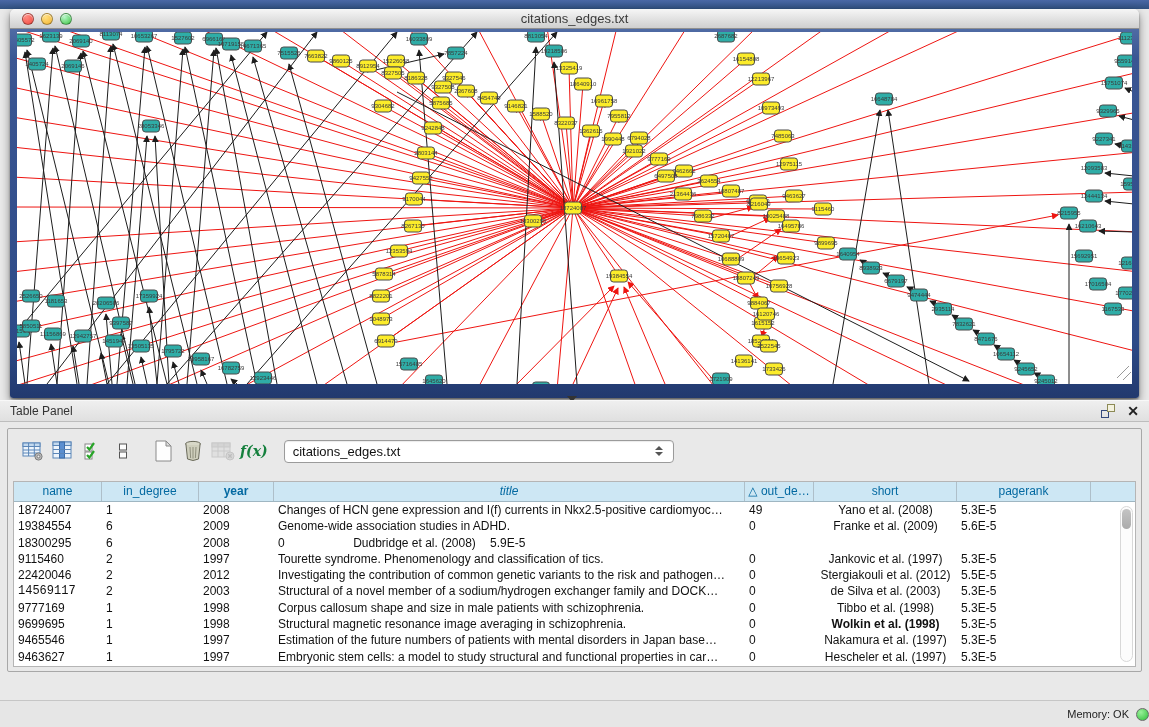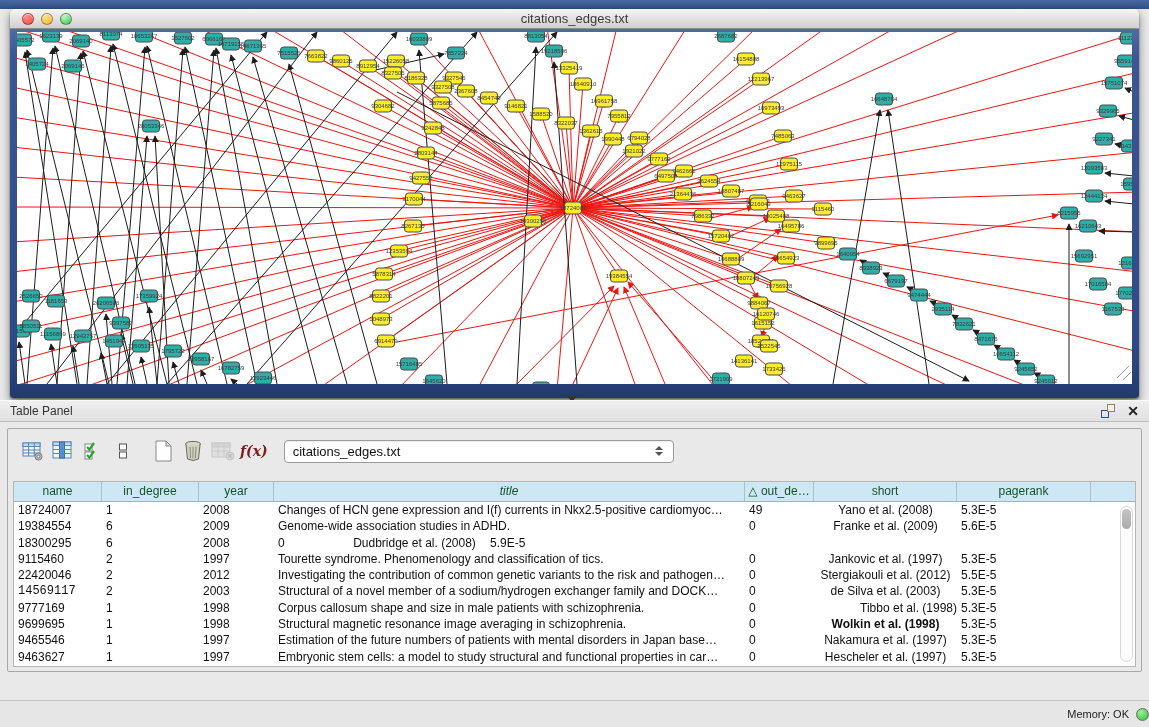--- a/index.html
+++ b/index.html
@@ -40,37 +40,37 @@
   .float-ico .sq1 { position:absolute; left:0; bottom:0; width:8px; height:8px; border:1px solid #34497d; }
   .float-ico .sq2 { position:absolute; right:0; top:0; width:8px; height:8px; border:1px solid #8c8a55; background:#f4f2df; }
   .close-ico { font-size:14px; font-weight:bold; color:#222; line-height:14px; cursor:default; }
 
   .panel-box { position:absolute; left:7px; top:28px; width:1135px; height:244px;
     background:#e9e9e9; border:1px solid #a8a8a8; border-radius:2px; }
   .toolbar { height:44px; display:flex; align-items:center; padding-left:10px; }
   .tb-btn { width:30px; height:28px; display:flex; align-items:center; justify-content:center; }
   .tb-btn svg { display:block; }
   .fx { font-family:"DejaVu Serif", serif; font-style:italic; font-weight:bold;
-    font-size:14px; color:#7f1d1d; margin:0 6px 0 2px; }
+    font-size:14px; color:#15803d; margin:0 6px 0 2px; }
   .combo { width:390px; height:23px; background:#fff; border:1px solid #9b9b9b;
     border-radius:4px; margin-left:10px; display:flex; align-items:center;
     padding:0 8px; font-size:13px; color:#111; position:relative;
     box-shadow:inset 0 1px 1px rgba(0,0,0,.08); }
   .combo .val { flex:1; }
   .combo .arrows { display:flex; flex-direction:column; gap:2px; margin-right:2px; }
   .combo .arrows i { display:block; width:0; height:0; border-left:4px solid transparent;
     border-right:4px solid transparent; }
   .combo .arrows .up { border-bottom:4px solid #555; }
   .combo .arrows .dn { border-top:4px solid #555; }
 
   .tbl-wrap { position:absolute; left:5px; right:5px; top:52px; bottom:4px;
     background:#fff; border:1px solid #b5b5b5; overflow:hidden; }
   .tbl-head { display:flex; height:20px; background:#cde7f4;
     border-bottom:1px solid #9fb6c2; }
-  .th { font-size:12px; color:#14532d; text-align:center; line-height:19px;
+  .th { font-size:12px; color:#0369a1; text-align:center; line-height:19px;
     border-right:1px solid #aebfc9; overflow:hidden; white-space:nowrap; }
   .tbl-row { display:flex; height:16.3px; }
   .td { font-size:12px; color:#111; line-height:16px; padding-left:4px;
     overflow:hidden; white-space:nowrap; }
   .td.center { text-align:center; padding-left:0; }
   .vscroll { position:absolute; right:2px; top:24px; bottom:4px; width:13px;
     background:#fcfcfc; border:1px solid #d8d8d8; border-radius:7px; }
   .vthumb { position:absolute; left:1px; top:2px; width:9px; height:20px;
     background:linear-gradient(#c4c4c4,#ababab); border-radius:5px; }
 
@@ -915,21 +915,21 @@
             <i class="up"></i>
             <i class="dn"></i>
           </span>
       </div>
     </div>
 
     <div class="tbl-wrap">
       <div class="tbl-head" id="tbl-head">
           <div class="th" style="width: 88px;">name</div>
           <div class="th" style="width: 97px;">in_degree</div>
-          <div class="th" style="width: 75px;">year</div>
+          <div class="th" style="width: 75px; font-weight: bold;">year</div>
           <div class="th" style="width: 471px; font-style: italic;">title</div>
           <div class="th" style="width: 69px;">△ out_de…</div>
           <div class="th" style="width: 143px;">short</div>
           <div class="th" style="width: 134px;">pagerank</div>
         </div>
       <div id="tbl-body">
           <div class="tbl-row">
             <div class="td" style="width: 88px;">18724007</div>
             <div class="td" style="width: 97px;">1</div>
             <div class="td" style="width: 75px;">2008</div>
@@ -981,21 +981,21 @@
             <div class="td" style="width: 69px;">0</div>
             <div class="td center" style="width: 143px;">de Silva et al. (2003)</div>
             <div class="td" style="width: 134px;">5.3E-5</div>
           </div>
           <div class="tbl-row">
             <div class="td" style="width: 88px;">9777169</div>
             <div class="td" style="width: 97px;">1</div>
             <div class="td" style="width: 75px;">1998</div>
             <div class="td" style="width: 471px;">Corpus callosum shape and size in male patients with schizophrenia.</div>
             <div class="td" style="width: 69px;">0</div>
-            <div class="td center" style="width: 143px; text-align: right;">Tibbo et al. (1998)</div>
+            <div class="td center" style="width: 143px;">Tibbo et al. (1998)</div>
             <div class="td" style="width: 134px;">5.3E-5</div>
           </div>
           <div class="tbl-row">
             <div class="td" style="width: 88px;">9699695</div>
             <div class="td" style="width: 97px;">1</div>
             <div class="td" style="width: 75px;">1998</div>
             <div class="td" style="width: 471px;">Structural magnetic resonance image averaging in schizophrenia.</div>
             <div class="td" style="width: 69px;">0</div>
             <div class="td center" style="width: 143px; font-weight: bold;">Wolkin et al. (1998)</div>
             <div class="td" style="width: 134px;">5.3E-5</div>

